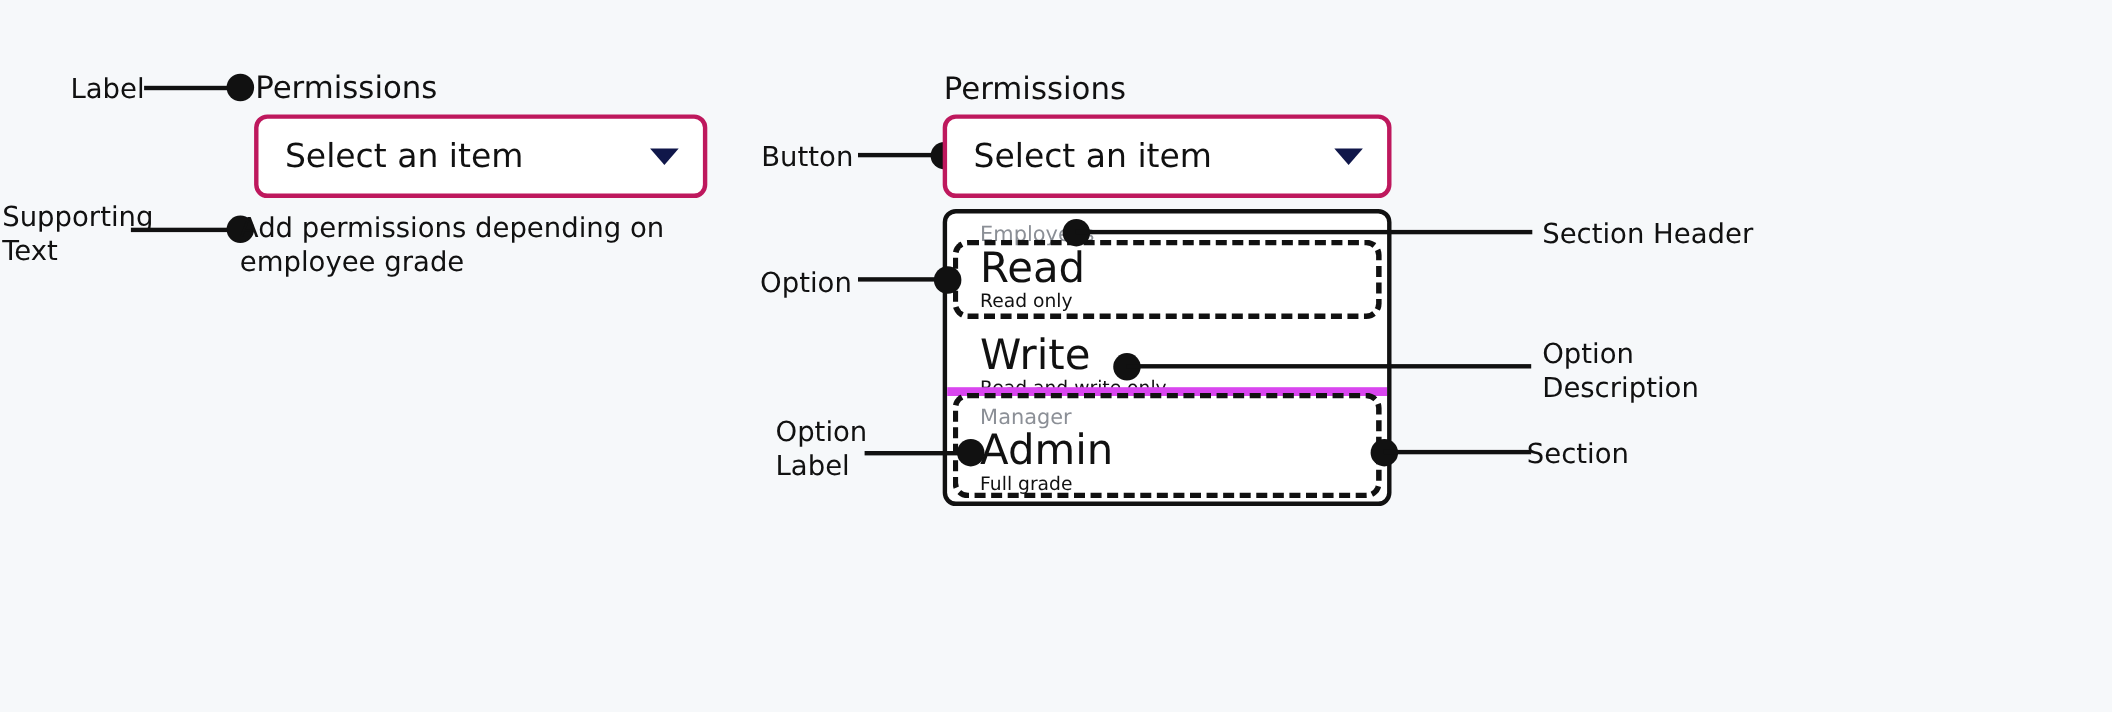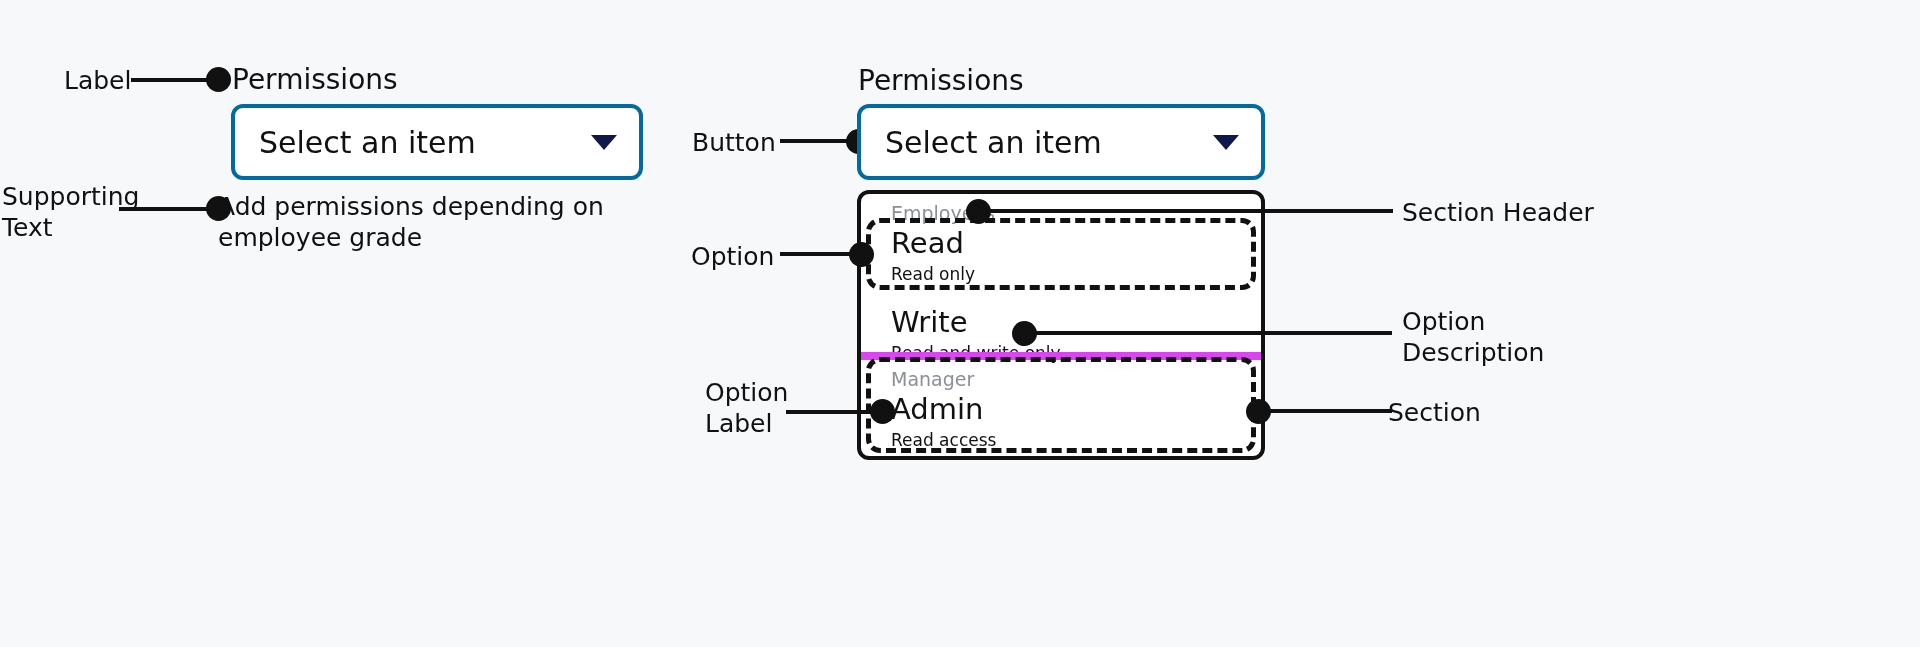--- a/index.html
+++ b/index.html
@@ -38,21 +38,21 @@
   .field-label{
     position:absolute;
     font-size:28px;
     line-height:34px;
     color:#111;
     font-family:"DejaVu Sans", sans-serif;
   }
   .select-btn{
     position:absolute;
     background:#fff;
-    border:4px solid #0369a1;
+    border:4px solid #be185d;
     border-radius:12px;
     box-sizing:border-box;
     display:flex;
     align-items:center;
     justify-content:space-between;
     padding:0 22px 0 24px;
   }
   .select-btn .value{
     font-size:30px;
     color:#111;
@@ -86,21 +86,21 @@
   .group-header{
     font-size:19px;
     color:#8b8f96;
     padding:8px 0 0 30px;
     font-family:"DejaVu Sans", sans-serif;
   }
   .option{
     padding:0 0 10px 30px;
   }
   .option .opt-label{
-    font-size:29px;
+    font-size:38px;
     line-height:34px;
     color:#111;
     font-family:"DejaVu Sans", sans-serif;
   }
   .option .opt-desc{
     font-size:17px;
     line-height:22px;
     color:#111;
     font-family:"DejaVu Sans", sans-serif;
     margin-top:3px;
@@ -164,21 +164,21 @@
         <div class="opt-label">Write</div>
         <div class="opt-desc">Read and write only</div>
       </div>
     </div>
 
     <div class="group" style="height:108px;">
       <div class="group-header">Manager</div>
 
       <div class="option" style="padding-top:2px;">
         <div class="opt-label">Admin</div>
-        <div class="opt-desc">Read access</div>
+        <div class="opt-desc">Full grade</div>
       </div>
     </div>
   </div>
 
   <div class="ring" style="left:866px; top:218px; width:390px; height:72px;"></div>
 
   <div class="ring" style="left:866px; top:357px; width:390px; height:96px;"></div>
 
   <div class="ann-label" style="left:691px; top:241px;">Option</div>
   <div class="leader" style="left:780px; top:252px; width:80px;"></div>

